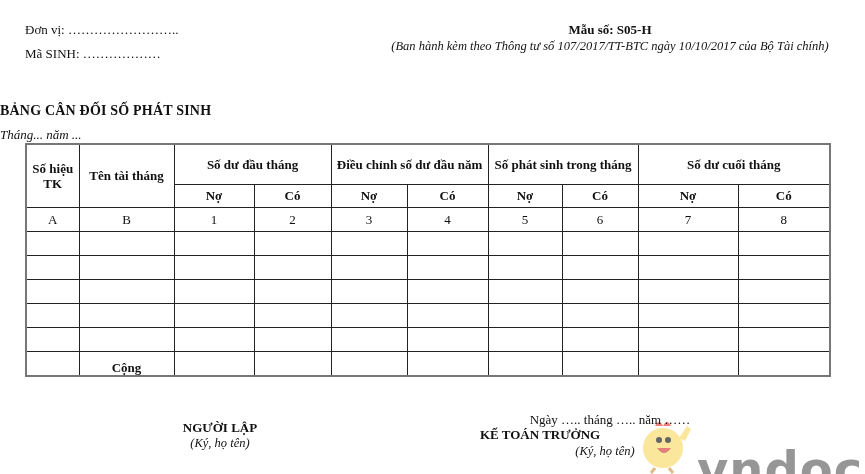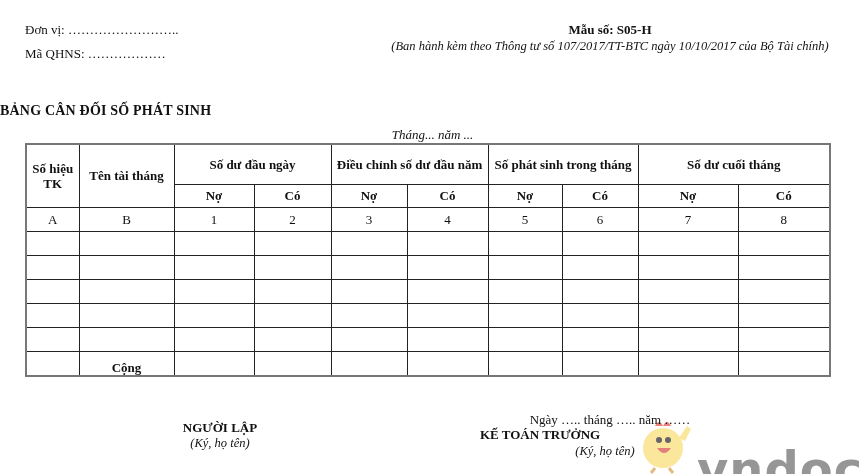--- a/index.html
+++ b/index.html
@@ -6,21 +6,21 @@
     body {
       width: 865px; height: 474px; position: relative; overflow: hidden;
       font-family: "Liberation Serif", serif; color: #111;
     }
     .abs { position: absolute; }
     .unit { left: 25px; top: 22px; font-size: 13px; }
     .qhns { left: 25px; top: 46px; font-size: 13px; }
     .form-code { left: 360px; width: 500px; top: 22px; text-align: center; font-size: 13px; font-weight: bold; }
     .form-note { left: 345px; width: 530px; top: 38px; text-align: center; font-size: 12.5px; font-style: italic; line-height: 16px; }
     .title { left: 0; width: 865px; top: 103px; text-align: left; font-size: 14px; font-weight: bold; letter-spacing: 0.2px; }
-    .period { left: 0; width: 865px; top: 127px; text-align: center; font-size: 13px; font-style: italic; }
+    .period { left: 0; width: 865px; top: 127px; text-align: left; font-size: 13px; font-style: italic; }
 
     table.ledger {
       position: absolute; left: 25px; top: 143px;
       border-collapse: collapse; table-layout: fixed;
       width: 804px; font-size: 13px;
     }
     table.ledger td, table.ledger th {
       border: 1px solid #222; padding: 0; text-align: center; vertical-align: middle;
       line-height: 15px;
     }
@@ -44,21 +44,21 @@
       position: absolute; left: 72px; top: 4px;
       font-family: "DejaVu Sans", sans-serif; font-weight: bold; font-size: 48px;
       color: #737373; opacity: 0.75; letter-spacing: 1px; line-height: 58px; margin-top: 24px;
     }
     .mascot { position: absolute; left: 10px; top: 4px; width: 60px; height: 58px; opacity: 0.75; }
   </style>
 </head>
 <body>
 
 <div class="abs unit">Đơn vị: ……………………..</div>
-<div class="abs qhns">Mã QHNS: ………………</div>
+<div class="abs qhns">Mã SINH: ………………</div>
 <div class="abs form-code">Mẫu số: S05-H</div>
 <div class="abs form-note">(Ban hành kèm theo Thông tư số 107/2017/TT-BTC ngày 10/10/2017 của Bộ Tài chính)</div>
 
 <div class="abs title">BẢNG CÂN ĐỐI SỐ PHÁT SINH</div>
 <div class="abs period">Tháng... năm ...</div>
 
 <table class="ledger">
   <colgroup>
     <col style="width:53px">
       <col style="width:95px">
@@ -68,21 +68,21 @@
       <col style="width:81px">
     <col style="width:74px">
       <col style="width:76px">
     <col style="width:100px">
       <col style="width:92px">
   </colgroup>
   <tbody>
       <tr class="hdr h1">
     <th rowspan="2">Số hiệu TK</th>
     <th rowspan="2">Tên tài tháng</th>
-    <th colspan="2">Số dư đầu ngày</th>
+    <th colspan="2">Số dư đầu tháng</th>
     <th colspan="2">Điều chỉnh số dư đầu năm</th>
     <th colspan="2">Số phát sinh trong tháng</th>
     <th colspan="2">Số dư cuối tháng</th>
   </tr>
   <tr class="hdr h2">
     <th>Nợ</th>
     <th>Có</th>
     <th>Nợ</th>
     <th>Có</th>
     <th>Nợ</th>

